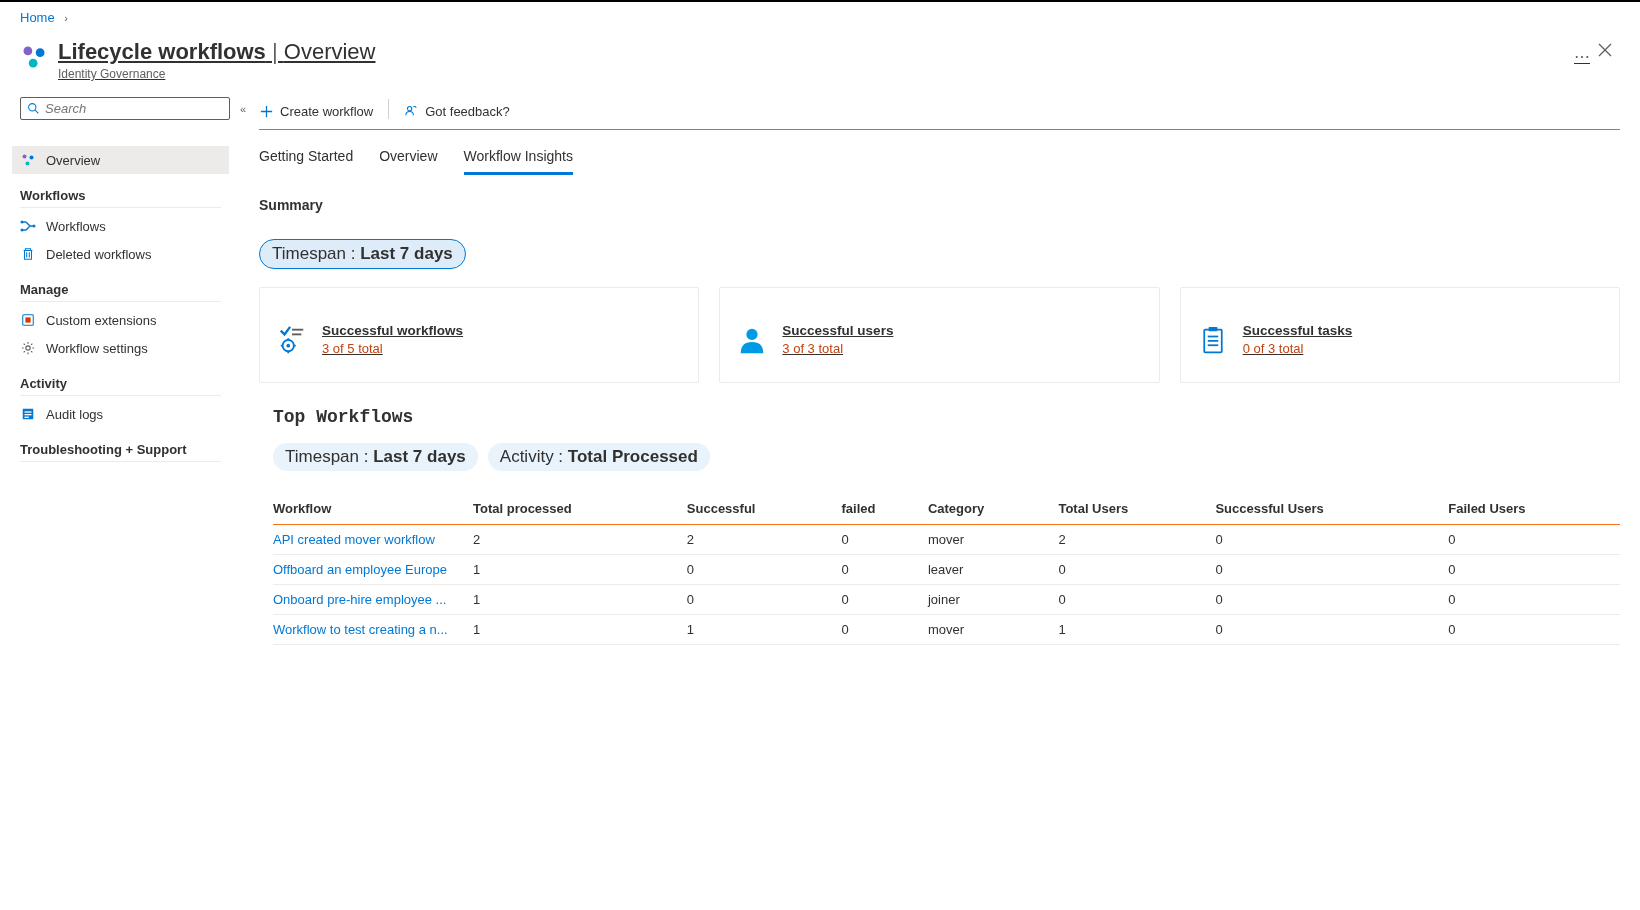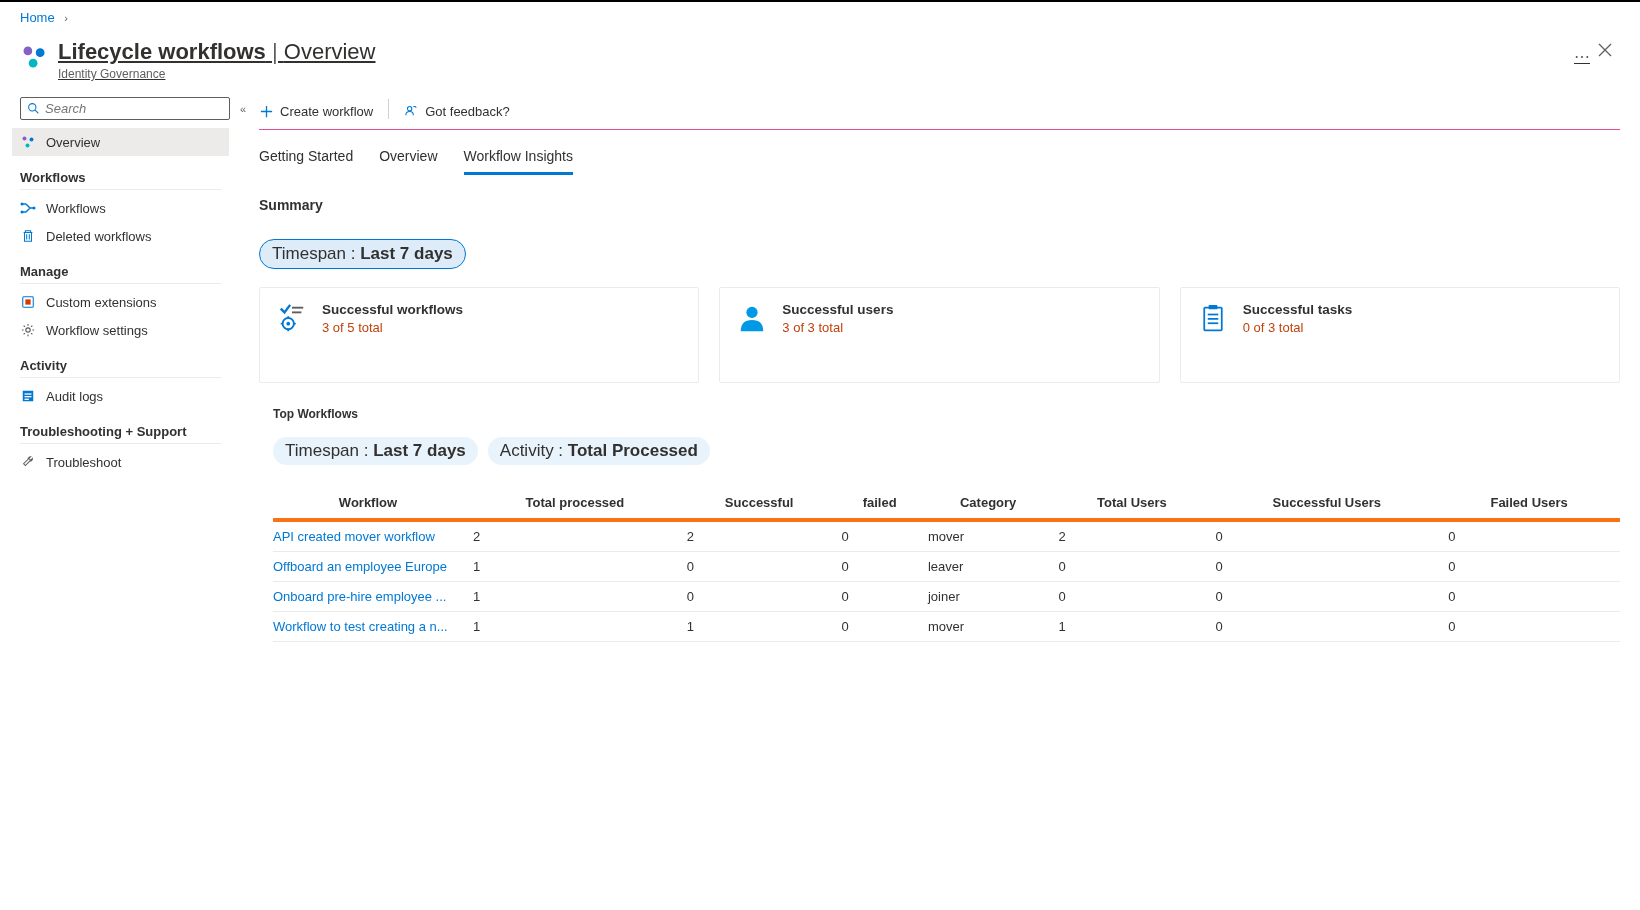--- a/index.html
+++ b/index.html
@@ -17,21 +17,21 @@
 .header-title { font-size: 22px; font-weight: 600; color: #323130; }
 .header-title .sep { font-weight: 300; color: #605e5c; }
 .header-title .sub { font-weight: 400; }
 .header-subtitle { font-size: 12px; color: #605e5c; margin-top: 2px; }
 .header-dots { color: #605e5c; margin-left: 12px; font-size: 16px; cursor: pointer; position: relative; top: 8px; }
 .header-close { margin-left: auto; font-size: 16px; color: #605e5c; cursor: pointer; padding: 4px 8px; position: relative; top: 0; right: 0; }
 
 .layout { display: flex; }
 
 .sidebar { width: 235px; padding: 6px 14px 0 20px; }
-.search-row { display: flex; align-items: center; gap: 10px; margin-bottom: 8px; }
+.search-row { display: flex; align-items: center; gap: 10px; margin-bottom: 26px; }
 .search-box { flex: 1; display: flex; align-items: center; border: 1px solid #605e5c; border-radius: 2px; padding: 3px 6px; background: #fff; }
 .search-box svg { width: 13px; height: 13px; margin-right: 5px; }
 .search-box input { border: none; outline: none; font-size: 13px; flex: 1; color: #605e5c; font-style: italic; }
 .collapse-btn { color: #605e5c; cursor: pointer; font-size: 11px; }
 
 .nav-item { display: flex; align-items: center; padding: 6px 8px; margin: 0 -8px; font-size: 13px; cursor: pointer; border-radius: 0; }
 .nav-item.active { background: #edebe9; }
 .nav-item .icon { width: 16px; height: 16px; margin-right: 10px; display: flex; align-items: center; justify-content: center; }
 .nav-section { font-size: 13px; font-weight: 600; color: #323130; margin-top: 14px; margin-bottom: 4px; padding-bottom: 4px; border-bottom: 1px solid #edebe9; }
 
@@ -46,31 +46,31 @@
 .tab.active { border-bottom: 3px solid #0078d4; font-weight: 400; }
 
 .section-title { font-weight: 600; font-size: 14px; margin-top: 22px; margin-bottom: 26px; }
 
 .pills { display: flex; gap: 10px; flex-wrap: wrap; }
 .pill { background: #deecf9; border: 1.5px solid #0078d4; border-radius: 20px; padding: 4px 12px; font-size: 17px; color: #323130; cursor: pointer; }
 .pill.soft { border: none; background: #e8f3fb; }
 .pill .bold { font-weight: 600; }
 
 .cards { display: flex; gap: 20px; margin-top: 18px; }
-.card { flex: 1; border: 1px solid #edebe9; border-radius: 2px; padding: 14px 16px 26px 16px; display: flex; gap: 14px; align-items: flex-start; background: #fff; min-height: 96px; }
+.card { flex: 1; border: 1px solid #edebe9; border-radius: 2px; padding: 14px 16px 26px 16px; display: flex; gap: 14px; align-items: flex-end; background: #fff; min-height: 96px; text-decoration: underline; }
 .card-icon { width: 32px; height: 32px; display: flex; align-items: center; justify-content: center; }
 .card-title { font-weight: 600; font-size: 13.5px; margin-bottom: 3px; }
 .card-sub { font-size: 13px; color: #c2410c; }
 
 .topwf-wrap { border: none; margin-top: 18px; padding: 6px 0 20px 14px; }
-.topwf-title { font-weight: 600; font-size: 12px; margin-bottom: 16px; }
+.topwf-title { font-weight: 600; font-size: 18px; margin-bottom: 16px; font-family: Liberation Mono, monospace; }
 
 .table-wrap { margin-top: 22px; }
 table { width: 100%; border-collapse: collapse; font-size: 13px; }
-th { text-align: center; font-weight: 600; padding: 8px 10px 8px 0; border-bottom: 4px solid #f97316; }
+th { text-align: left; font-weight: 600; padding: 8px 10px 8px 0; border-bottom: 1px solid #f97316; }
 td { padding: 7px 10px 7px 0; border-bottom: 1px solid #edebe9; }
 td.link { color: #0078d4; cursor: pointer; }
 </style>
 </head>
 <body>
 
 <div class="topbar"></div>
 
 <div class="breadcrumb">
   <a href="#">Home</a>
@@ -174,28 +174,20 @@
             <rect x="2" y="2" width="12" height="12" fill="#0078d4"></rect>
             <rect x="4" y="5" width="8" height="1.5" fill="#fff"></rect>
             <rect x="4" y="8" width="8" height="1.5" fill="#fff"></rect>
             <rect x="4" y="11" width="5" height="1.5" fill="#fff"></rect>
           </svg>
       </span>
       <span>Audit logs</span>
     </div>
 
     <div class="nav-section">Troubleshooting + Support</div>
-    <div class="nav-item">
-      <span class="icon">
-        <svg viewBox="0 0 16 16" width="14" height="14">
-            <path d="M11 2 A3 3 0 0 0 8 5 L3 10 L5 12 L10 7 A3 3 0 0 0 13 4 L11 6 L9 4 Z" fill="none" stroke="#605e5c" stroke-width="1.2"></path>
-          </svg>
-      </span>
-      <span>Troubleshoot</span>
-    </div>
   </div>
 
   <div class="main">
     <div class="toolbar">
       <div class="tbbtn">
         <svg viewBox="0 0 16 16">
             <path d="M8 2 L8 14 M2 8 L14 8" stroke="#0078d4" stroke-width="1.4"></path>
           </svg>
         <span>Create workflow</span>
       </div>

